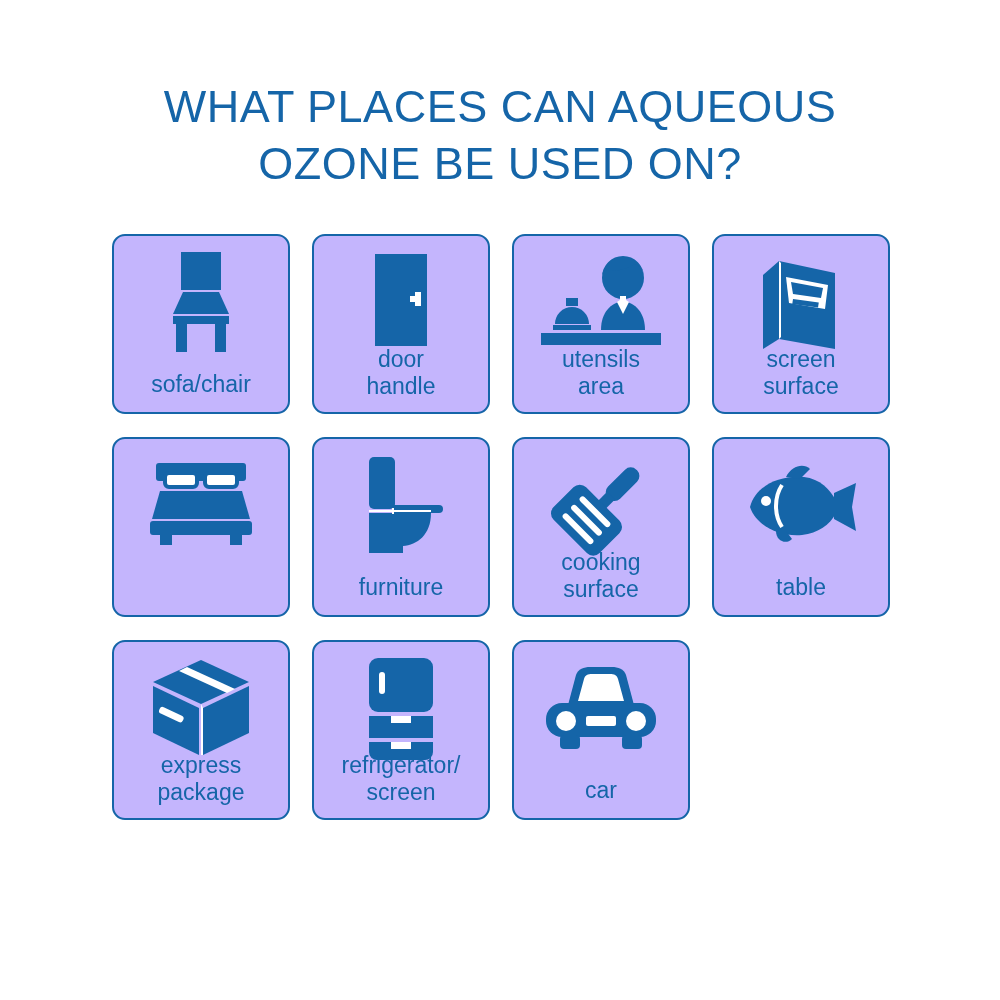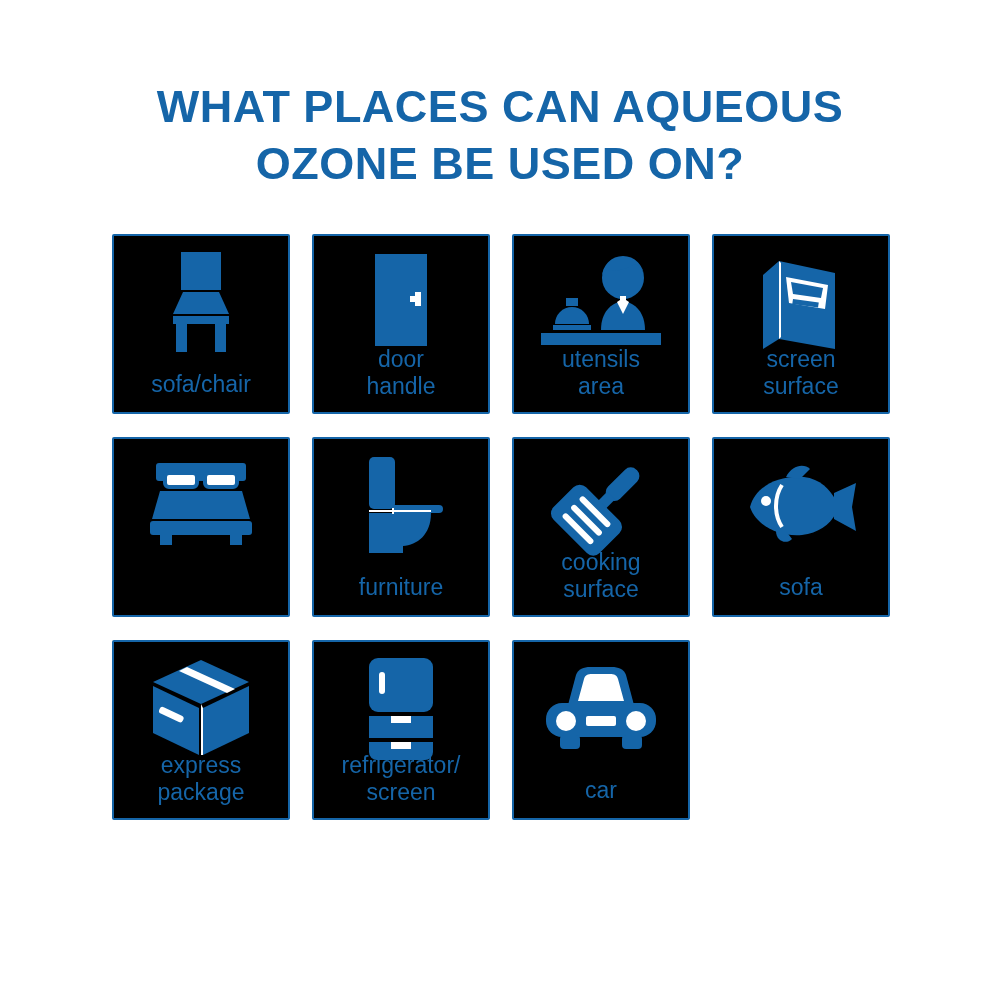--- a/index.html
+++ b/index.html
@@ -21,42 +21,42 @@
     box-sizing: border-box;
   }
   .title {
     position: absolute;
     top: 78px;
     left: 0;
     width: 1000px;
     text-align: center;
     color: #1565A8;
     font-family: "Liberation Sans", sans-serif;
-    font-weight: bold;
+    font-weight: normal;
     font-size: 45px;
     line-height: 57px;
     letter-spacing: 0.5px;
     white-space: pre-line;
   }
   .grid {
     position: absolute;
     left: 112px;
     top: 234px;
     width: 780px;
     display: grid;
     grid-template-columns: repeat(4, 178px);
     grid-template-rows: repeat(3, 180px);
     column-gap: 22px;
     row-gap: 23px;
   }
   .card {
     box-sizing: border-box;
     border: 2px solid #1565A8;
-    border-radius: 2px;
-    background: #000000;
+    border-radius: 13px;
+    background: #c4b5fd;
     display: flex;
     flex-direction: column;
     align-items: center;
     justify-content: flex-start;
     padding-top: 8px;
     position: relative;
   }
   .icon-wrap {
     height: 116px;
     width: 150px;
@@ -228,21 +228,21 @@
 
           <path d="M44 14 C50 2 62 0 68 6 L58 16 Z"></path>
 
           <path d="M34 68 C34 78 44 82 50 76 L44 68 Z"></path>
 
           <circle cx="24" cy="38" r="5" fill="#ffffff"></circle>
 
           <path d="M40 22 C32 34 32 52 40 64" stroke="#ffffff" stroke-width="4" fill="none"></path>
         </svg>
       </div>
-      <div class="card-label">sofa</div>
+      <div class="card-label">table</div>
     </div>
 
     <div class="card">
       <div class="icon-wrap">
         <svg width="104" height="100" viewBox="0 0 104 100" fill="#1565A8">
 
           <polygon points="52,2 100,24 52,46 4,24"></polygon>
 
           <polygon points="4,28 50,50 50,97 4,75"></polygon>
 

